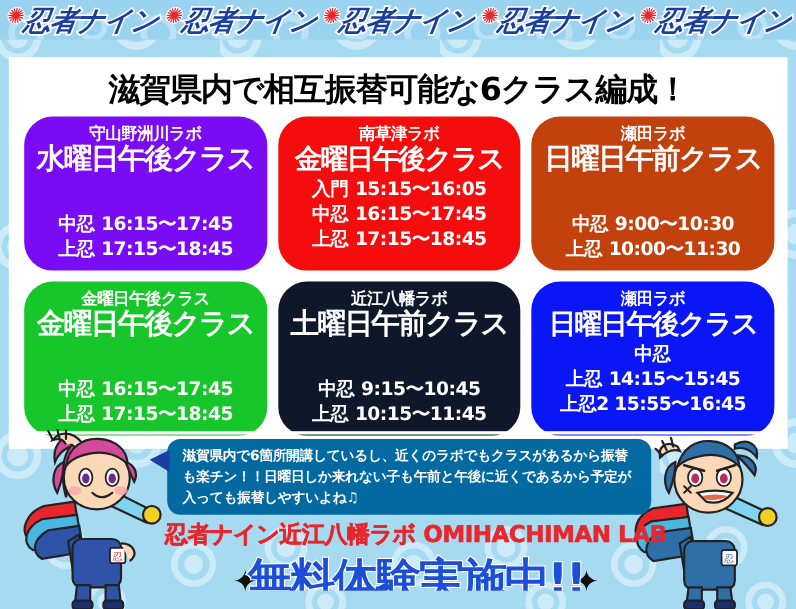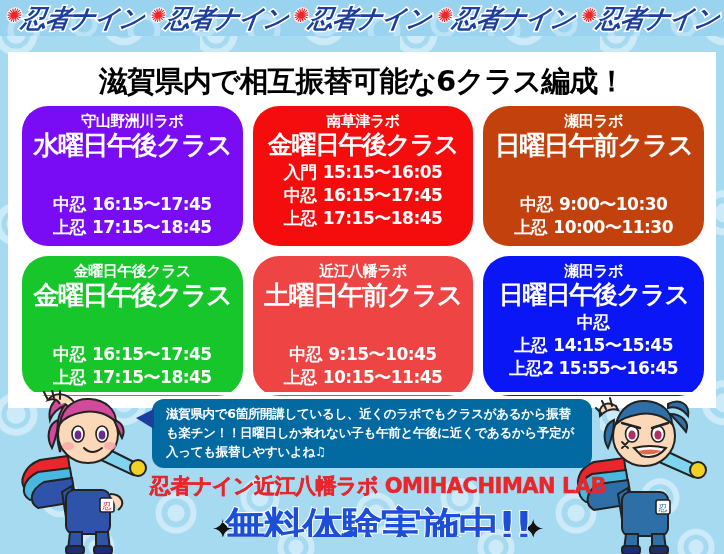--- a/index.html
+++ b/index.html
@@ -216,21 +216,21 @@
             <div class="trow">
               <span class="lvl">中忍</span>
               <span class="tm">16:15〜17:45</span>
             </div>
             <div class="trow">
               <span class="lvl">上忍</span>
               <span class="tm">17:15〜18:45</span>
             </div>
           </div>
         </div>
-        <div class="card" style="background: #ef4444;">
+        <div class="card" style="background: #0f172a;">
           <div class="lab">近江八幡ラボ</div>
           <div class="day">土曜日午前クラス</div>
           <div class="times">
             <div class="trow">
               <span class="lvl">中忍</span>
               <span class="tm">9:15〜10:45</span>
             </div>
             <div class="trow">
               <span class="lvl">上忍</span>
               <span class="tm">10:15〜11:45</span>

